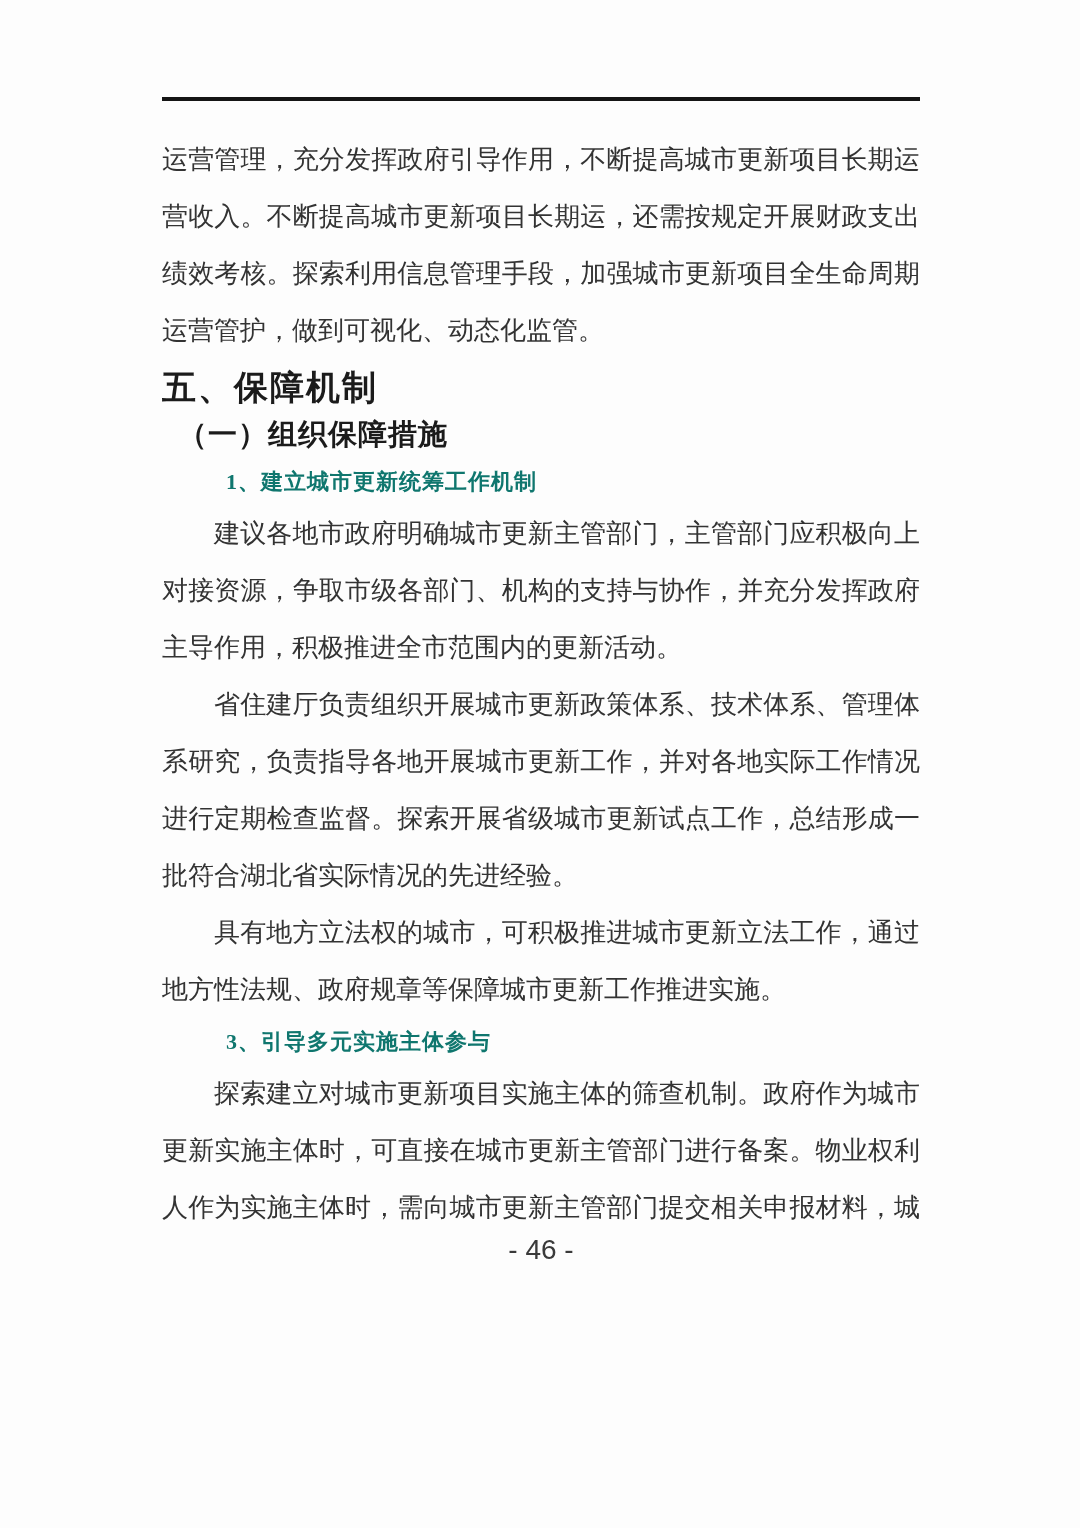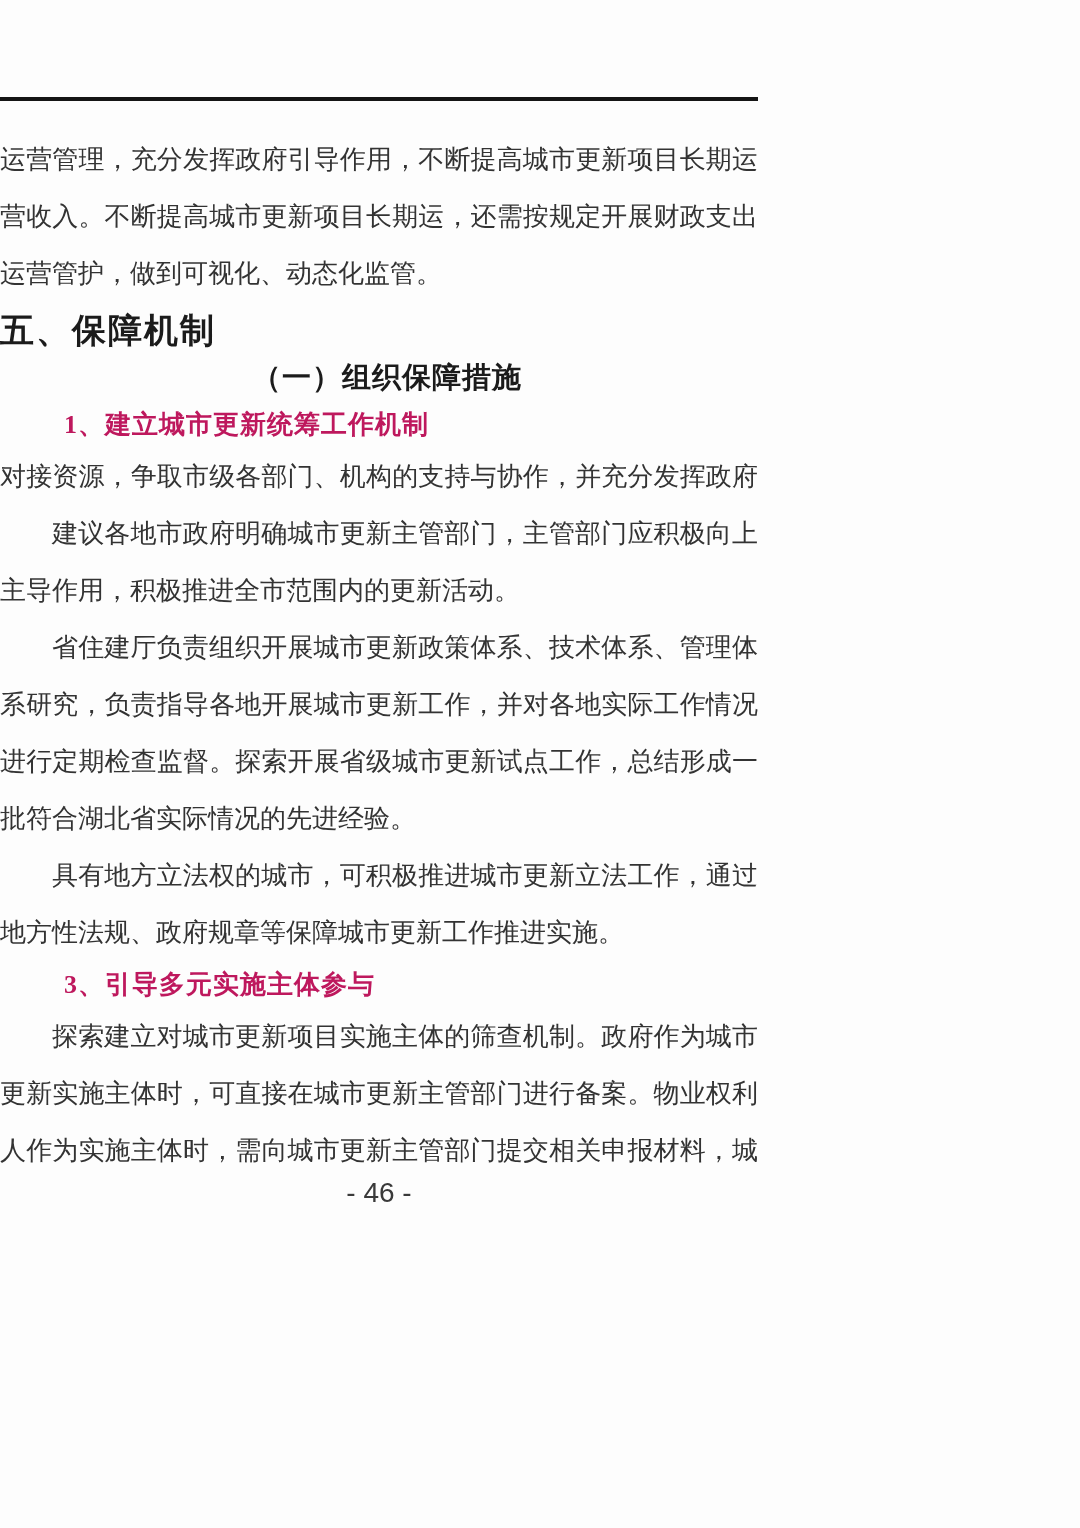--- a/index.html
+++ b/index.html
@@ -9,20 +9,21 @@
   }
   .page {
     position: relative;
     width: 1080px;
     height: 1528px;
     background: #fdfdfd;
     overflow: hidden;
     font-family: "Liberation Serif", "DejaVu Serif", serif;
   }
   .content {
+    margin-left: 162px;
     width: 758px;
   }
   .top-rule {
     margin-top: 97px;
     height: 4px;
     background: #151515;
   }
   
   .para {
     font-size: 26px;
@@ -51,29 +52,28 @@
     letter-spacing: 2px;
     color: #1b1b1b;
   }
   .h-sub {
     font-weight: bold;
     font-size: 29px;
     line-height: 47px;
     padding-left: 16px;
     letter-spacing: 1px;
     color: #1b1b1b;
-    text-align: center;
   }
   .h-item {
     font-weight: bold;
-    font-size: 26px;
+    font-size: 22px;
     line-height: 47px;
     padding-left: 64px;
     letter-spacing: 1px;
-    color: #be185d;
+    color: #0f766e;
   }
   .footer {
     margin-top: 2px;
     text-align: center;
     font-family: "Liberation Sans", "DejaVu Sans", sans-serif;
     font-size: 28px;
     line-height: 24px;
     color: #3a3a3a;
   }
 </style>
@@ -81,32 +81,33 @@
 <body>
 
 <div class="page">
   <div class="content">
 
     <div class="top-rule"></div>
 
     <div class="para intro">
       <div class="ln">运营管理，充分发挥政府引导作用，不断提高城市更新项目长期运</div>
       <div class="ln">营收入。不断提高城市更新项目长期运，还需按规定开展财政支出</div>
+      <div class="ln">绩效考核。探索利用信息管理手段，加强城市更新项目全生命周期</div>
       <div class="ln end">运营管护，做到可视化、动态化监管。</div>
     </div>
 
     <div class="h-main">五、保障机制</div>
 
     <div class="h-sub">（一）组织保障措施</div>
 
     <div class="h-item">1、建立城市更新统筹工作机制</div>
 
     <div class="para">
+      <div class="ln ind">建议各地市政府明确城市更新主管部门，主管部门应积极向上</div>
       <div class="ln">对接资源，争取市级各部门、机构的支持与协作，并充分发挥政府</div>
-      <div class="ln ind">建议各地市政府明确城市更新主管部门，主管部门应积极向上</div>
       <div class="ln end">主导作用，积极推进全市范围内的更新活动。</div>
     </div>
 
 
 
     <div class="para">
       <div class="ln ind">省住建厅负责组织开展城市更新政策体系、技术体系、管理体</div>
       <div class="ln">系研究，负责指导各地开展城市更新工作，并对各地实际工作情况</div>
       <div class="ln">进行定期检查监督。探索开展省级城市更新试点工作，总结形成一</div>
       <div class="ln end">批符合湖北省实际情况的先进经验。</div>

